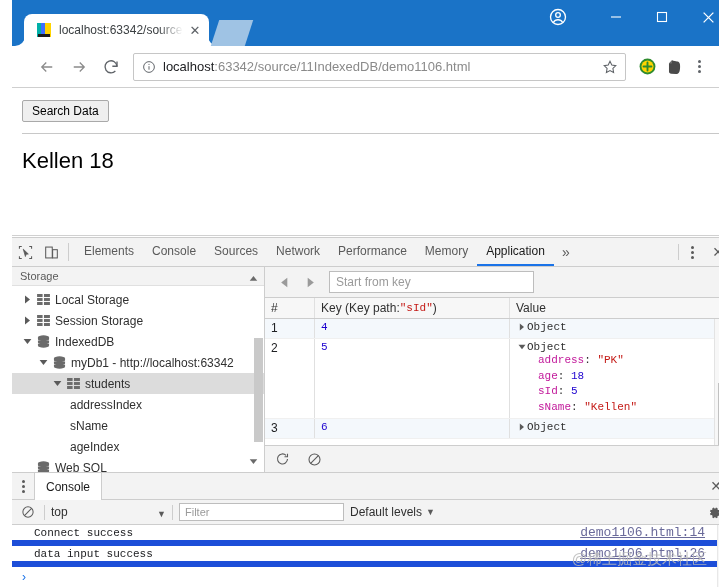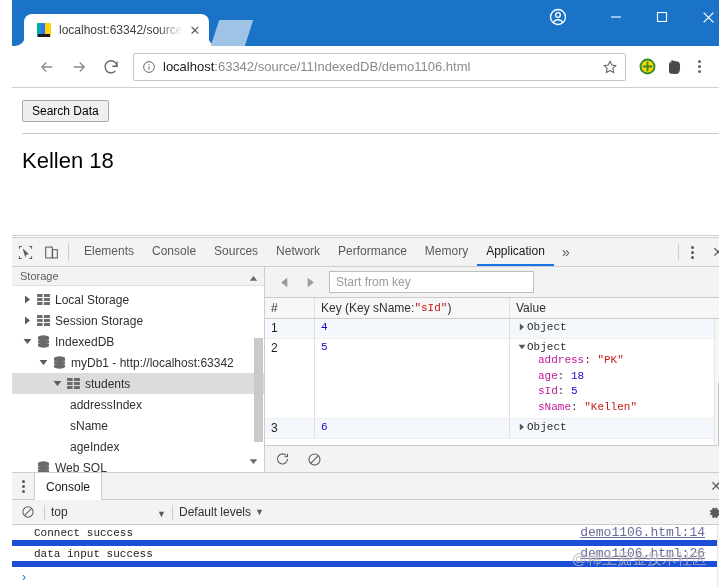--- a/index.html
+++ b/index.html
@@ -564,21 +564,21 @@
           </div>
           <div class="dp-keyinput">
             <span>Start from key</span>
           </div>
         </div>
 
         <div class="grid">
           <div class="grid-head">
             <div class="gh col-idx">#</div>
             <div class="gh col-key">
-              <span>Key (Key sName: </span>
+              <span>Key (Key path: </span>
                 <span class="mono s-str">"<span>sId</span>"</span>
                 <span>)</span>
             </div>
             <div class="gh col-val">Value</div>
           </div>
 
           <div class="grid-rows">
 
             <div class="grow alt">
               <div class="gc col-idx">1</div>
@@ -693,20 +693,23 @@
             <circle cx="9" cy="9" r="6.6"></circle>
               <path d="M4.4 13.6L13.6 4.4"></path>
             </svg>
         </div>
         <div class="dwf-sep"></div>
         <div class="dwf-ctx">
           <span>top</span>
           <span class="cv">▼</span>
         </div>
         <div class="dwf-sep"></div>
+        <div class="dwf-filter">
+          <span>Filter</span>
+        </div>
         <div class="dwf-levels">
           <span>Default levels</span>
           <span style="font-size:9px;color:#5a5a5a;">▼</span>
         </div>
         <div class="dwf-gear">
           <svg width="15" height="15" viewBox="0 0 20 20" fill="currentColor">
             <path d="M10 6.6A3.4 3.4 0 1 0 10 13.4 3.4 3.4 0 0 0 10 6.6zm0 5.2a1.8 1.8 0 1 1 0-3.6 1.8 1.8 0 0 1 0 3.6z"></path>
             <path d="M17.3 11.4l-1.5-.7a6 6 0 0 0 0-1.4l1.5-.7-.9-2.2-1.6.4a6 6 0 0 0-1-1l.4-1.6L12 3.3l-.7 1.5a6 6 0 0 0-1.4 0L9.2 3.3 7 4.2l.4 1.6a6 6 0 0 0-1 1l-1.6-.4-.9 2.2 1.5.7a6 6 0 0 0 0 1.4l-1.5.7.9 2.2 1.6-.4a6 6 0 0 0 1 1L7 16.8l2.2.9.7-1.5a6 6 0 0 0 1.4 0l.7 1.5 2.2-.9-.4-1.6a6 6 0 0 0 1-1l1.6.4z"></path>
             </svg>
         </div>

